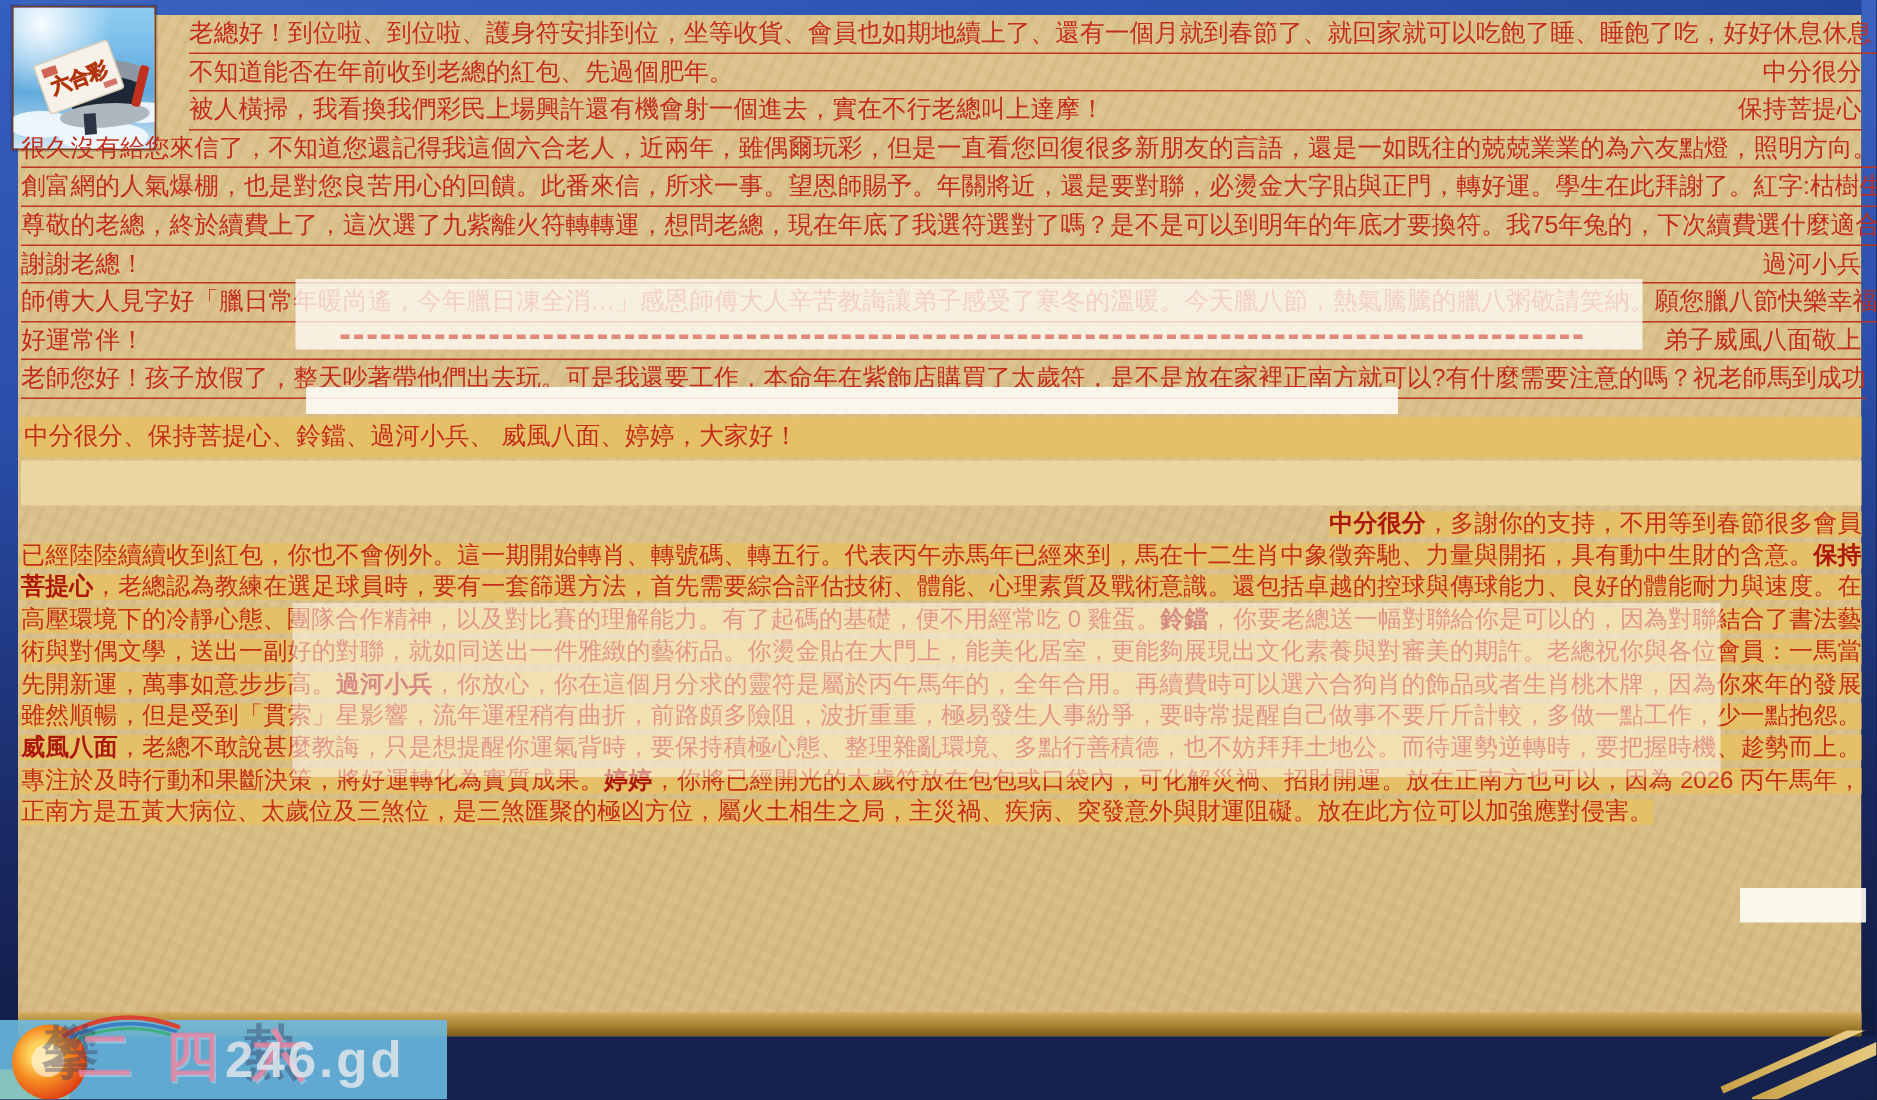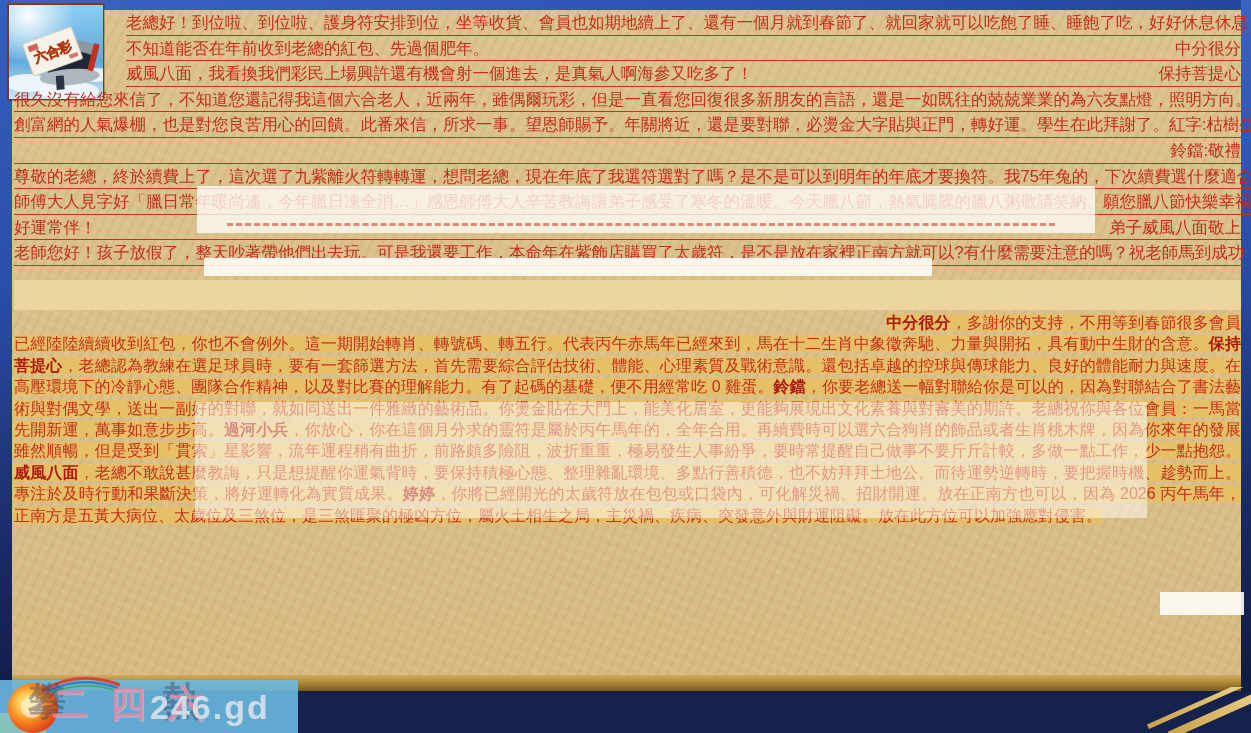--- a/index.html
+++ b/index.html
@@ -137,30 +137,31 @@
     <text x="44" y="52" font-size="13" font-weight="bold" text-anchor="middle" fill="#e0a31c" stroke="#b23512" stroke-width=".6">六合彩</text>
     <rect x="22" y="34" width="10" height="6" fill="#c84030" opacity=".8"></rect>
     <rect x="58" y="56" width="9" height="4" fill="#c84030" opacity=".7"></rect>
   </g>
 </svg>
 
 <div class="content">
   <div id="letters">
       <div class="lrow underlined indent"><span class="t">老總好！到位啦、到位啦、護身符安排到位，坐等收貨、會員也如期地續上了、還有一個月就到春節了、就回家就可以吃飽了睡、睡飽了吃，好好休息休息，</span><span class="gap"></span></div>
       <div class="lrow underlined indent"><span class="t">不知道能否在年前收到老總的紅包、先過個肥年。</span><span class="gap"></span><span class="sig">中分很分</span></div>
-      <div class="lrow underlined indent"><span class="t">威風八面，我看換我們彩民上場興許還有機會射一個進去，是真氣人啊海參又吃多了！</span><span class="gap"></span><span class="sig">保持菩提心</span></div>
+      <div class="lrow underlined indent"><span class="t">被人橫掃，我看換我們彩民上場興許還有機會射一個進去，實在不行老總叫上達摩！</span><span class="gap"></span><span class="sig">保持菩提心</span></div>
       <div class="lrow underlined"><span class="t">很久沒有給您來信了，不知道您還記得我這個六合老人，近兩年，雖偶爾玩彩，但是一直看您回復很多新朋友的言語，還是一如既往的兢兢業業的為六友點燈，照明方向。</span><span class="gap"></span></div>
       <div class="lrow underlined"><span class="t">創富網的人氣爆棚，也是對您良苦用心的回饋。此番來信，所求一事。望恩師賜予。年關將近，還是要對聯，必燙金大字貼與正門，轉好運。學生在此拜謝了。紅字:枯樹生華。</span><span class="gap"></span></div>
-      <div class="lrow underlined"><span class="t"></span><span class="gap"></span><span class="sig">鈴鐺:敬禮</span></div>
       <div class="lrow underlined"><span class="t">尊敬的老總，終於續費上了，這次選了九紫離火符轉轉運，想問老總，現在年底了我選符選對了嗎？是不是可以到明年的年底才要換符。我75年兔的，下次續費選什麼適合我？</span><span class="gap"></span></div>
+      <div class="lrow underlined"><span class="t">謝謝老總！</span><span class="gap"></span><span class="sig">過河小兵</span></div>
       <div class="lrow underlined"><span class="t">師傅大人見字好「臘日常年暖尚遙，今年臘日凍全消…」感恩師傅大人辛苦教誨讓弟子感受了寒冬的溫暖。今天臘八節，熱氣騰騰的臘八粥敬請笑納。願您臘八節快樂幸福，</span><span class="gap"></span></div>
       <div class="lrow underlined"><span class="t">好運常伴！</span><span class="gap"></span><span class="sig">弟子威風八面敬上</span></div>
       <div class="lrow underlined"><span class="t">老師您好！孩子放假了，整天吵著帶他們出去玩。可是我還要工作，本命年在紫飾店購買了太歲符，是不是放在家裡正南方就可以?有什麼需要注意的嗎？祝老師馬到成功</span><span class="gap"></span></div>
     </div>
   <div class="spacer-row"></div>
+  <div class="greeting">中分很分、保持菩提心、鈴鐺、過河小兵、 威風八面、婷婷，大家好！</div>
   <div class="cream-gap"></div>
   <div class="reply" id="reply"><span class="lead"></span><span class="hl name">中分很分</span><span class="hl">，多謝你的支持，不用等到春節很多會員已經陸陸續續收到紅包，你也不會例外。這一期開始轉肖、轉號碼、轉五行。代表丙午赤馬年已經來到，馬在十二生肖中象徵奔馳、力量與開拓，具有動中生財的含意。</span><span class="hl name">保持菩提心</span><span class="hl">，老總認為教練在選足球員時，要有一套篩選方法，首先需要綜合評估技術、體能、心理素質及戰術意識。還包括卓越的控球與傳球能力、良好的體能耐力與速度。在高壓環境下的冷靜心態、團隊合作精神，以及對比賽的理解能力。有了起碼的基礎，便不用經常吃 0 雞蛋。</span><span class="hl name">鈴鐺</span><span class="hl">，你要老總送一幅對聯給你是可以的，因為對聯結合了書法藝術與對偶文學，送出一副好的對聯，就如同送出一件雅緻的藝術品。你燙金貼在大門上，能美化居室，更能夠展現出文化素養與對審美的期許。老總祝你與各位會員：一馬當先開新運，萬事如意步步高。</span><span class="hl name">過河小兵</span><span class="hl">，你放心，你在這個月分求的靈符是屬於丙午馬年的，全年合用。再續費時可以選六合狗肖的飾品或者生肖桃木牌，因為你來年的發展雖然順暢，但是受到「貫索」星影響，流年運程稍有曲折，前路頗多險阻，波折重重，極易發生人事紛爭，要時常提醒自己做事不要斤斤計較，多做一點工作，少一點抱怨。</span><span class="hl name">威風八面</span><span class="hl">，老總不敢說甚麼教誨，只是想提醒你運氣背時，要保持積極心態、整理雜亂環境、多點行善積德，也不妨拜拜土地公。而待運勢逆轉時，要把握時機、趁勢而上。專注於及時行動和果斷決策，將好運轉化為實質成果。</span><span class="hl name">婷婷</span><span class="hl">，你將已經開光的太歲符放在包包或口袋內，可化解災禍、招財開運。放在正南方也可以，因為 2026 丙午馬年，正南方是五黃大病位、太歲位及三煞位，是三煞匯聚的極凶方位，屬火土相生之局，主災禍、疾病、突發意外與財運阻礙。放在此方位可以加強應對侵害。</span></div>
 </div>
 
 <div class="overlay ov1">
     <div class="dashes"></div>
   </div>
 <div class="overlay ov2"></div>
 <div class="overlay ov3"></div>
 <div class="overlay ov4"></div>

